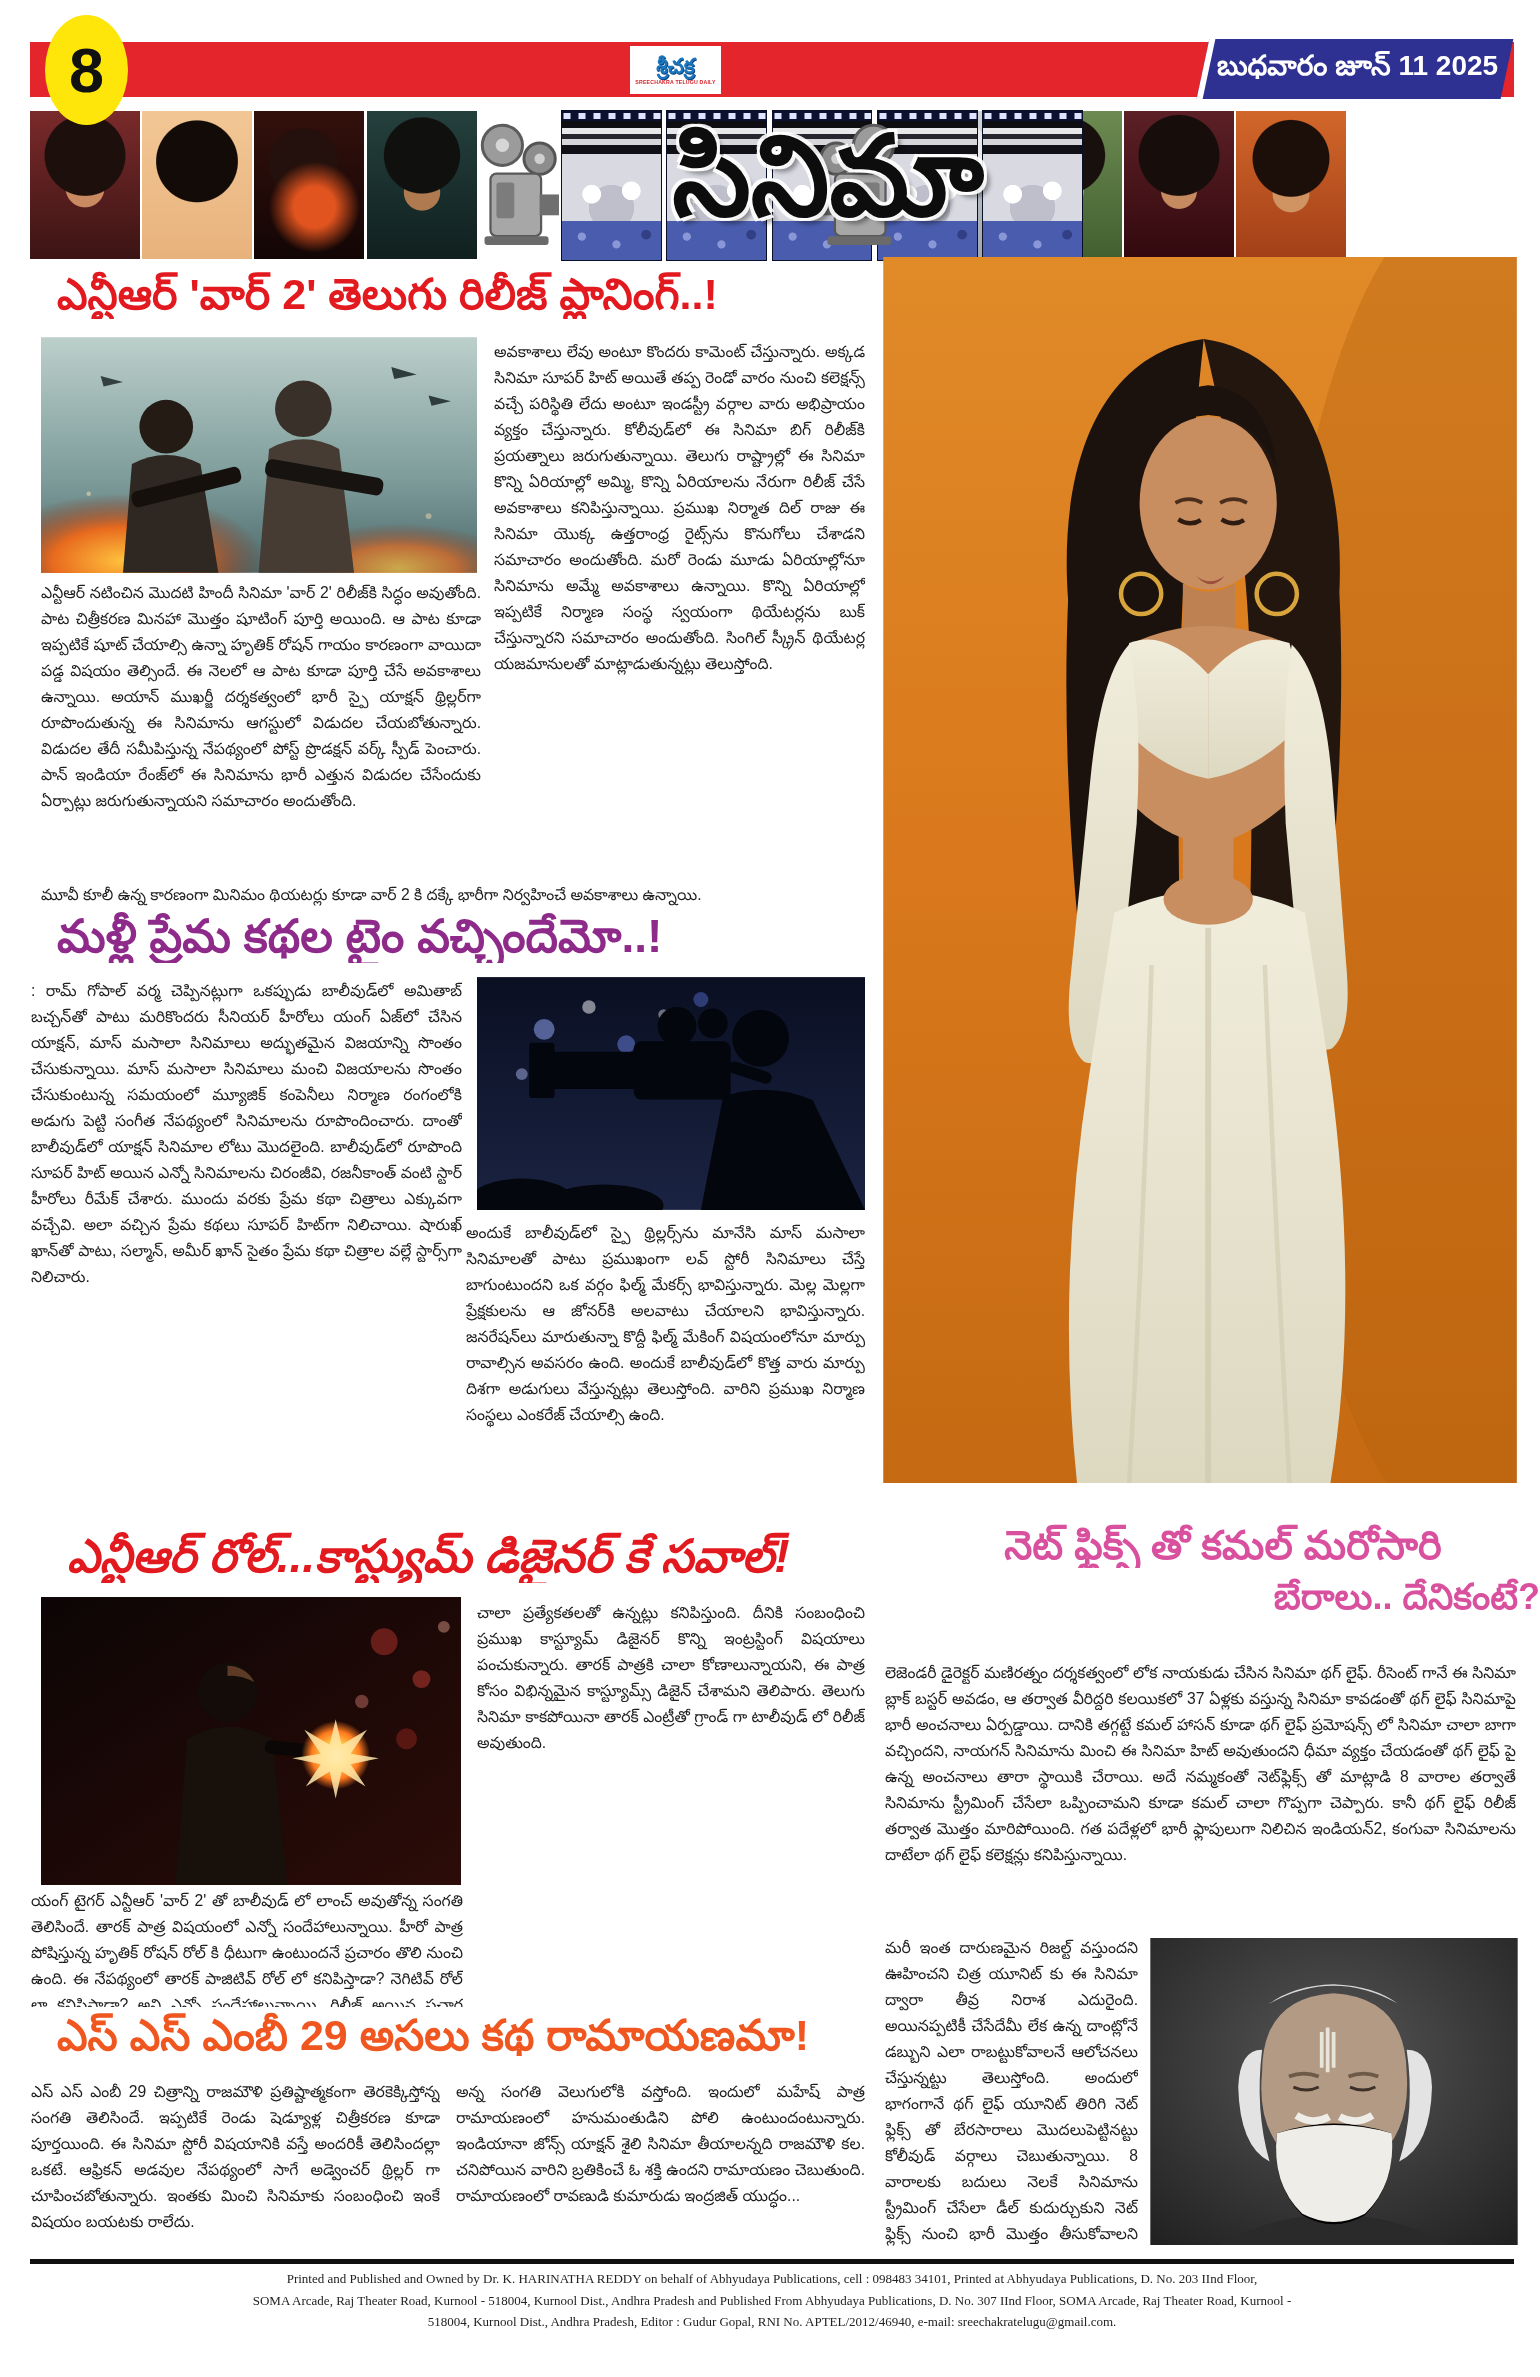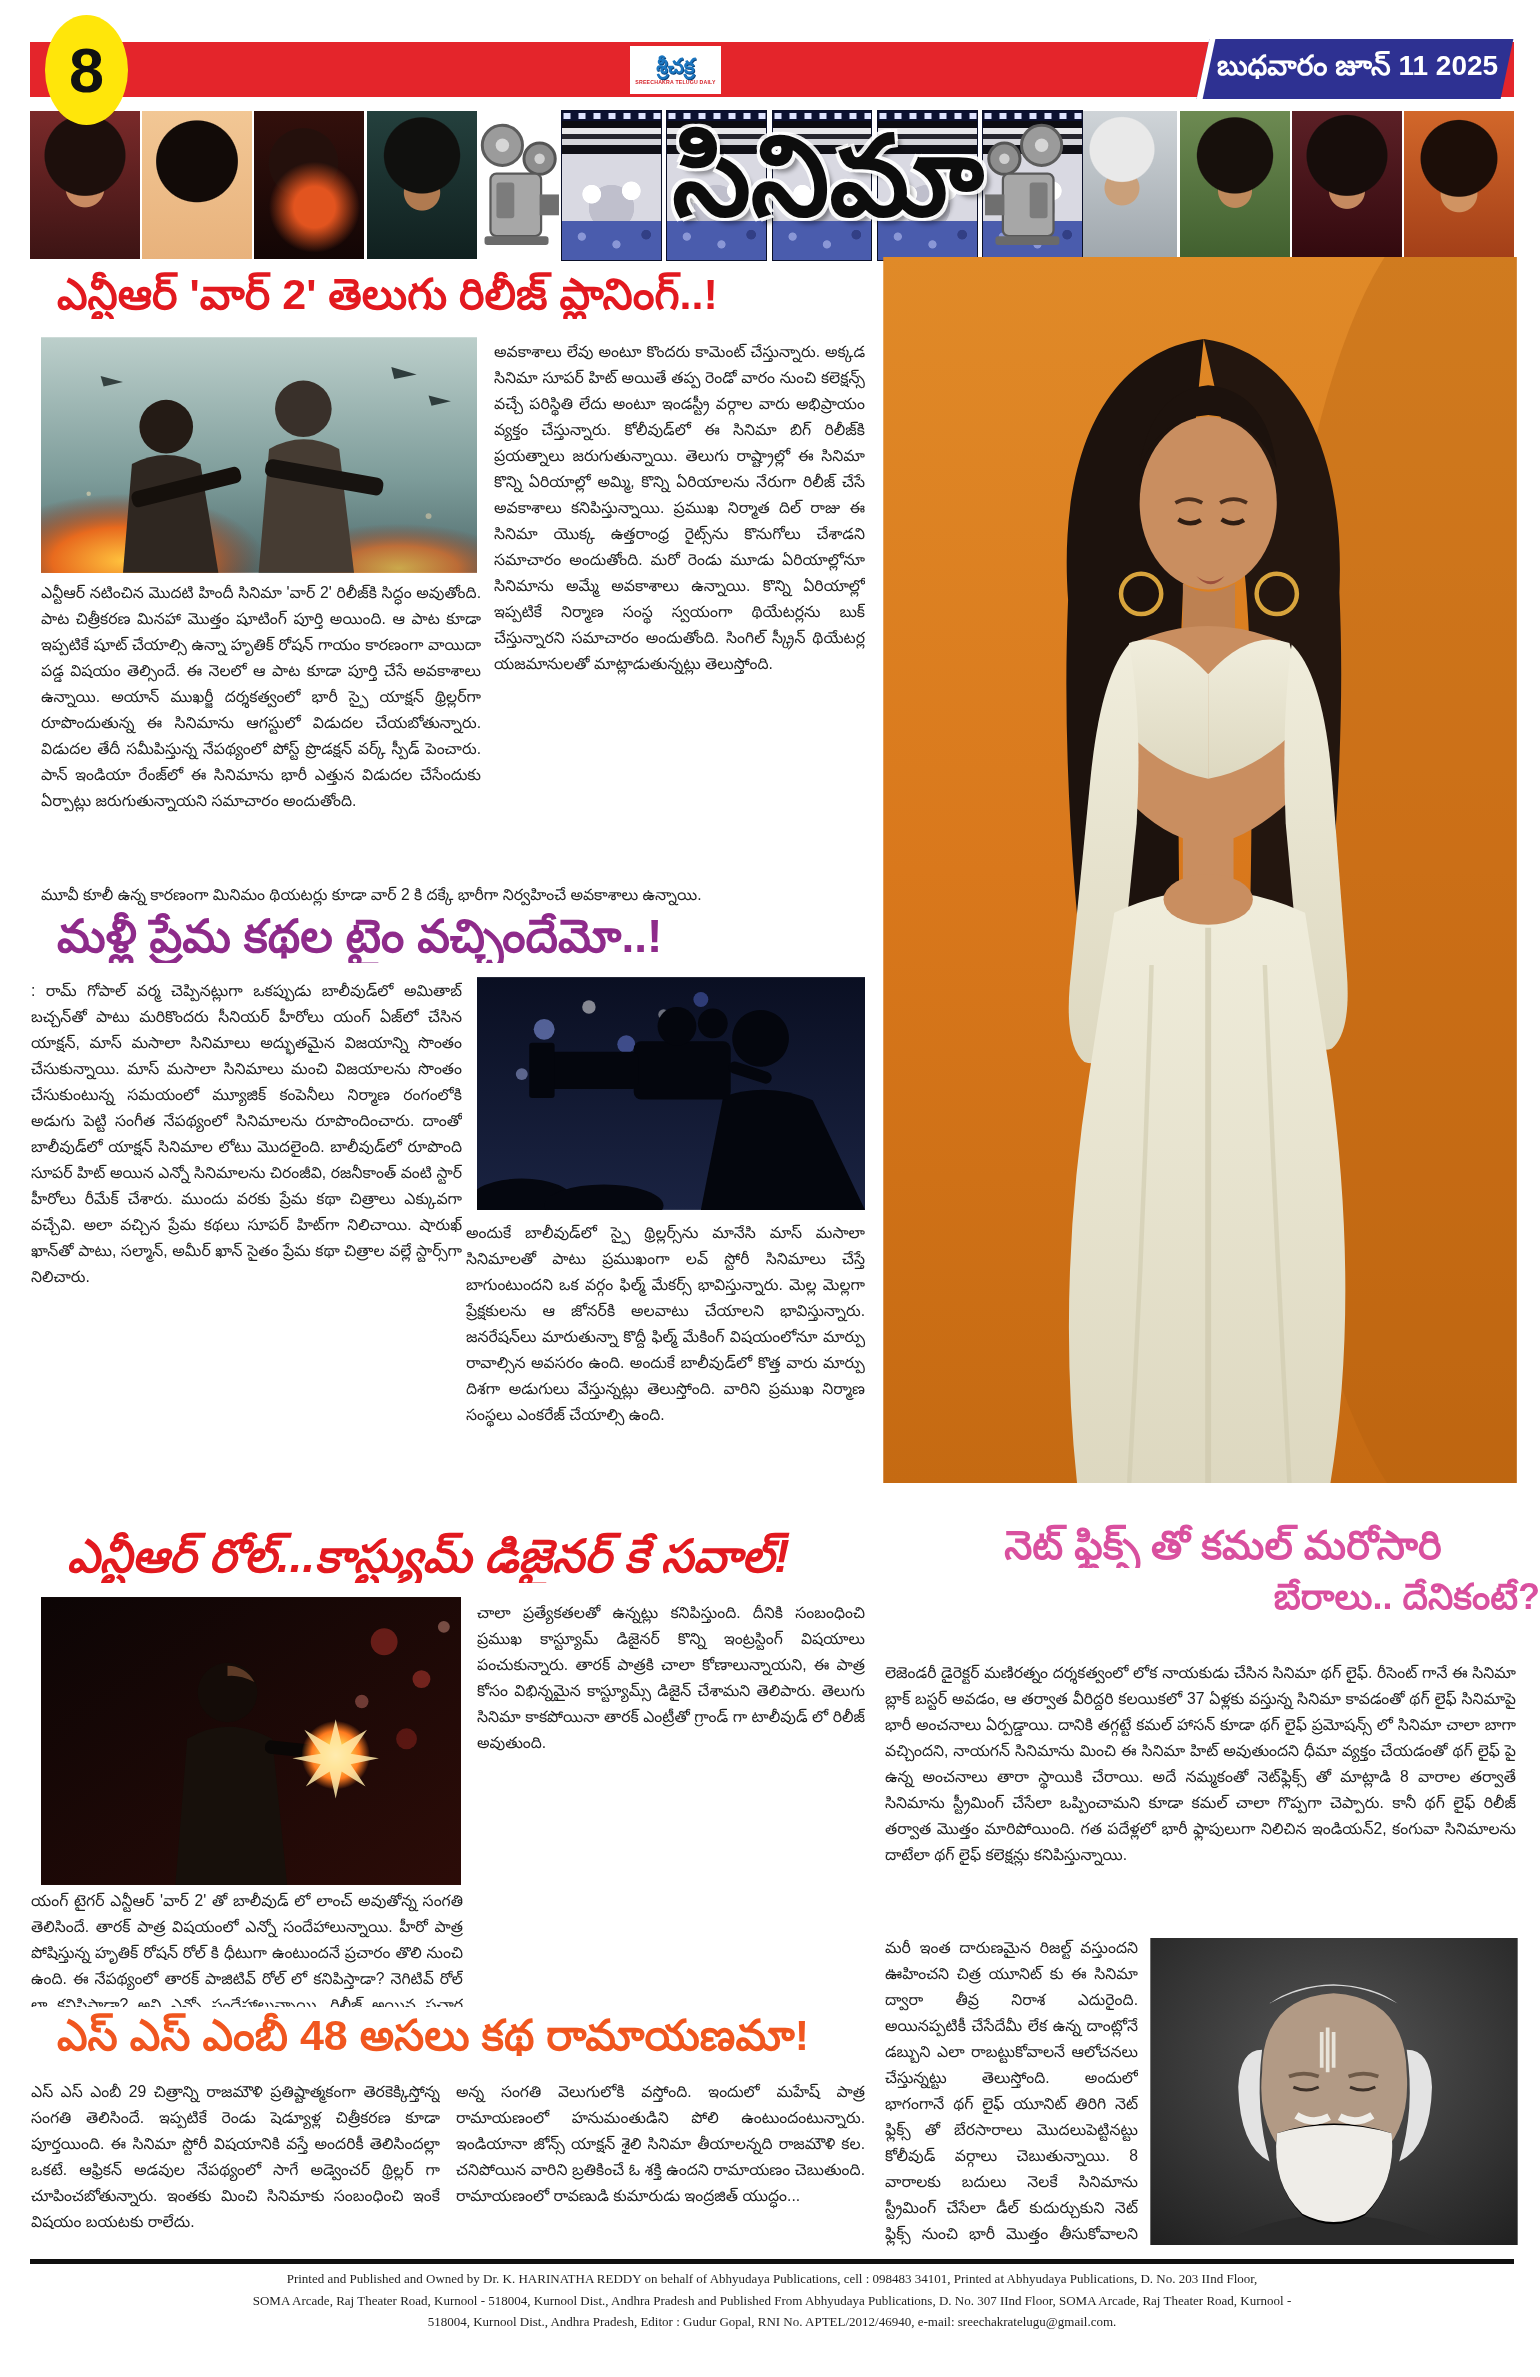--- a/index.html
+++ b/index.html
@@ -17,21 +17,21 @@
   .masthead{left:630px;top:46px;width:91px;height:48px;background:#fff;z-index:3;
     display:flex;flex-direction:column;align-items:center;justify-content:center;}
   .masthead .mh-title{font-size:21px;font-weight:bold;color:#1b76c0;
     text-shadow:0.7px 0.7px 0 #0a3f77;line-height:1;}
   .masthead .mh-tag{font-size:5.2px;color:#d42027;font-weight:bold;margin-top:2.2px;letter-spacing:0.2px;}
   .dateline{right:34px;top:39px;width:298px;height:60px;background:#2e3192;
     transform:skewX(-12deg);border-left:6px solid #fff;z-index:2;
     display:flex;align-items:center;justify-content:center;}
   .dateline span{transform:skewX(12deg);color:#fff;font-size:28px;font-weight:bold;white-space:nowrap;}
   
-  .banner{left:30px;top:98px;width:1484px;height:163px;background:#fff;}
+  .banner{left:30px;top:98px;width:1316px;height:163px;background:#fff;}
   .photo-strip{top:13.4px;height:148px;display:flex;gap:2.2px;}
   .photo-strip.left{left:0;}
   .photo-strip.right{right:0;}
   .celebrity{width:110px;height:148px;}
   .film-strip-row{left:531px;top:12px;width:522px;height:151px;display:flex;gap:4.5px;}
   .film-frame{flex:1;border:0.7px solid #0a0f28;display:flex;flex-direction:column;overflow:hidden;}
   .f-sprocket{height:10.4px;background:#0c1130;
     background-image:repeating-linear-gradient(90deg,#dfe4ff 0 6.7px,#0c1130 6.7px 15px);
     background-size:15px 6px;background-repeat:repeat-x;background-position:1.5px 2.2px;}
   .f-wave{height:33px;background:linear-gradient(#0d0d12 0 22%,#e8e8ea 22% 38%,#26262e 38% 55%,#d5d5da 55% 72%,#101016 72% 100%);}
@@ -316,21 +316,21 @@
     <path d="M254,240 q22,12 44,-2" stroke="#efede8" stroke-width="10" fill="none"></path>
     <path d="M186,186 q20,-8 40,0" stroke="#6e5a48" stroke-width="5" fill="none"></path>
     <path d="M266,186 q20,-8 40,0" stroke="#6e5a48" stroke-width="5" fill="none"></path>
     <path d="M192,200 q18,8 34,0" stroke="#3c3028" stroke-width="4" fill="none"></path>
     <path d="M268,200 q18,8 34,0" stroke="#3c3028" stroke-width="4" fill="none"></path>
     <path d="M238,120 l0,60 M230,126 l0,48 M246,126 l0,48" stroke="#e8e4da" stroke-width="5"></path>
     <path d="M160,88 Q246,40 332,88 Q300,64 246,62 Q192,64 160,88 Z" fill="#d8d8d8"></path>
   </svg>
 </div>
 
-<div class="abs headline hl-orange" style="left:34px;top:2011px;width:831px;font-size:43px;">ఎస్ ఎస్ ఎంబీ 48 అసలు కథ రామాయణమా!</div>
+<div class="abs headline hl-orange" style="left:34px;top:2011px;width:831px;font-size:43px;">ఎస్ ఎస్ ఎంబీ 29 అసలు కథ రామాయణమా!</div>
 <div class="abs body-text" style="left:31px;top:2079px;width:409px;height:176px;">ఎస్ ఎస్ ఎంబీ 29 చిత్రాన్ని రాజమౌళి ప్రతిష్టాత్మకంగా తెరకెక్కిస్తోన్న సంగతి తెలిసిందే. ఇప్పటికే రెండు షెడ్యూళ్ల చిత్రీకరణ కూడా పూర్తయింది. ఈ సినిమా స్టోరీ విషయానికి వస్తే అందరికీ తెలిసిందల్లా ఒకటే. ఆఫ్రికన్ అడవుల నేపథ్యంలో సాగే అడ్వెంచర్ థ్రిల్లర్ గా చూపించబోతున్నారు. ఇంతకు మించి సినిమాకు సంబంధించి ఇంకే విషయం బయటకు రాలేదు.</div>
 <div class="abs body-text" style="left:456px;top:2079px;width:409px;height:176px;">అన్న సంగతి వెలుగులోకి వస్తోంది. ఇందులో మహేష్ పాత్ర రామాయణంలో హనుమంతుడిని పోలి ఉంటుందంటున్నారు. ఇండియానా జోన్స్ యాక్షన్ శైలి సినిమా తీయాలన్నది రాజమౌళి కల. చనిపోయిన వారిని బ్రతికించే ఓ శక్తి ఉందని రామాయణం చెబుతుంది. రామాయణంలో రావణుడి కుమారుడు ఇంద్రజిత్ యుద్ధం...</div>
 
 <div class="abs footer-rule"></div>
 <div class="abs footer-line" style="top:2271px;">Printed and Published and Owned by Dr. K. HARINATHA REDDY on behalf of Abhyudaya Publications, cell : 098483 34101, Printed at Abhyudaya Publications, D. No. 203 IInd Floor,</div>
 <div class="abs footer-line" style="top:2293px;">SOMA Arcade, Raj Theater Road, Kurnool - 518004, Kurnool Dist., Andhra Pradesh and Published From Abhyudaya Publications, D. No. 307 IInd Floor, SOMA Arcade, Raj Theater Road, Kurnool -</div>
 <div class="abs footer-line" style="top:2314px;">518004, Kurnool Dist., Andhra Pradesh, Editor : Gudur Gopal, RNI No. APTEL/2012/46940, e-mail: sreechakratelugu@gmail.com.</div>
 
 
 </body></html>

